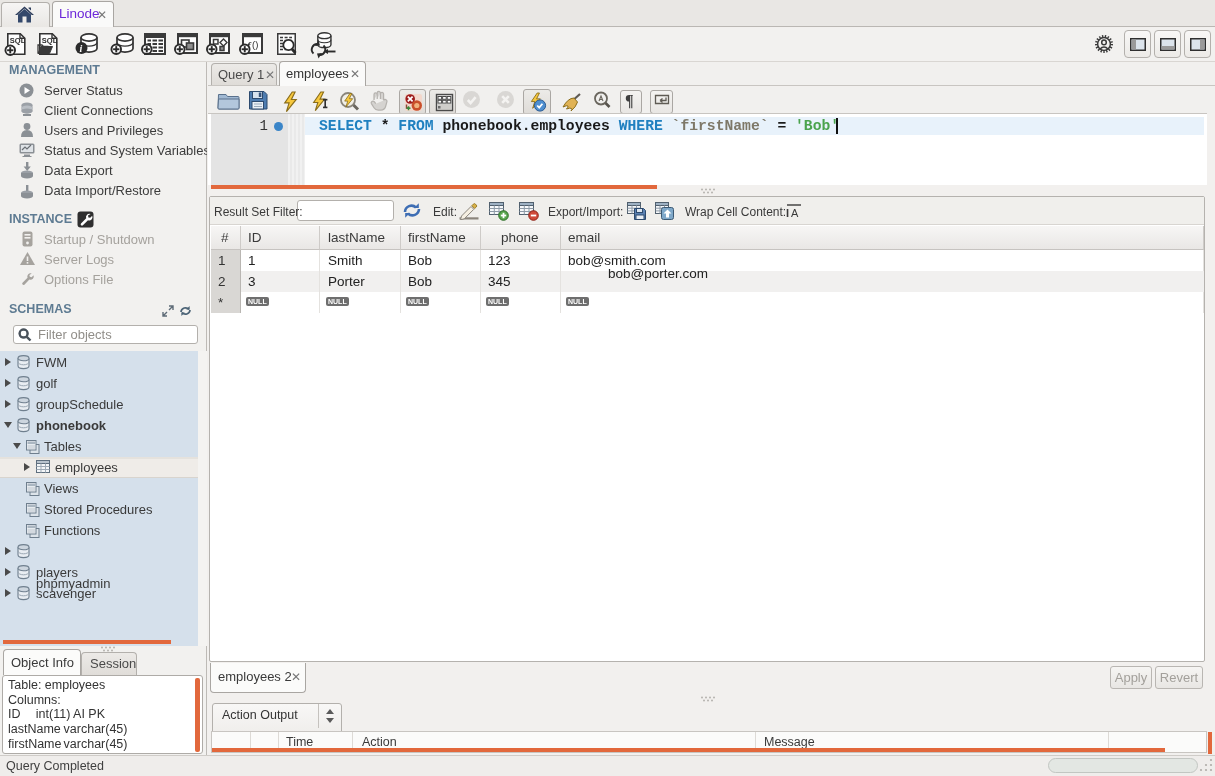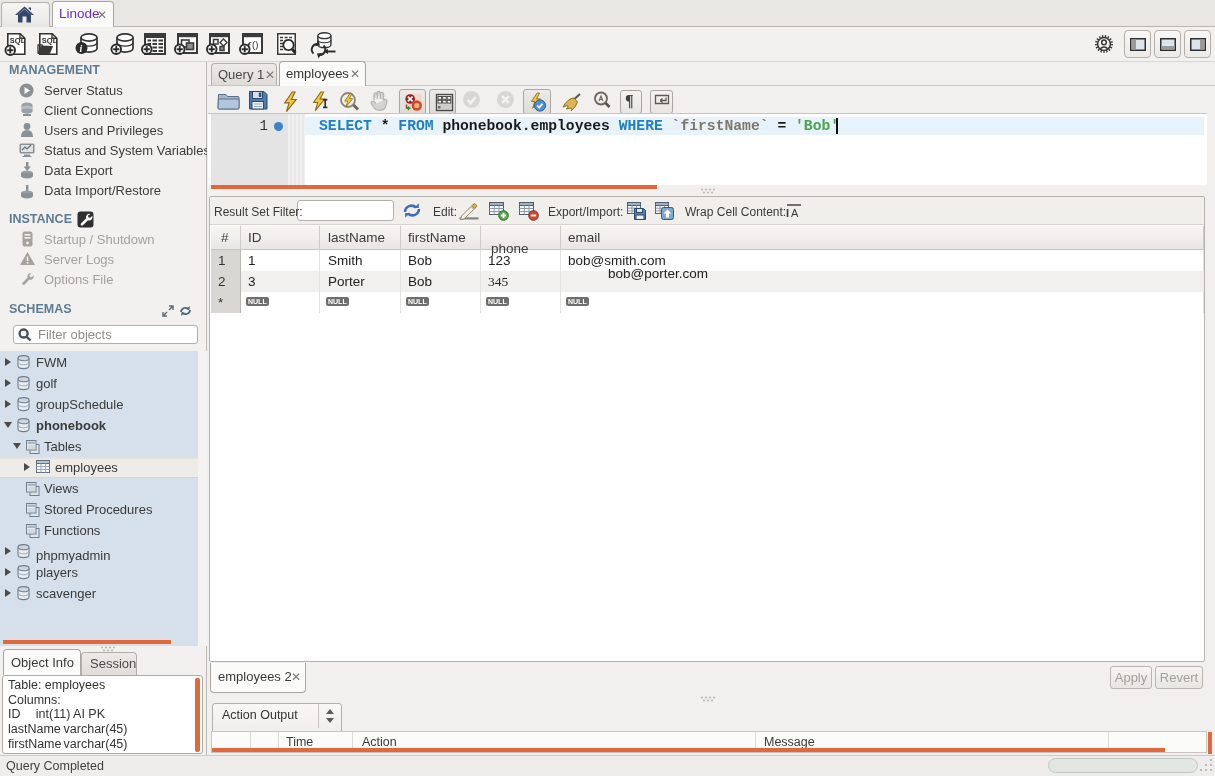--- a/index.html
+++ b/index.html
@@ -374,21 +374,21 @@
 </svg>
 <div class="trow" style="left:36px;top:355px;">FWM</div>
 <div class="trow" style="left:36px;top:376px;">golf</div>
 <div class="trow" style="left:36px;top:397px;">groupSchedule</div>
 <div class="trow" style="left:36px;top:418px;font-weight:bold;">phonebook</div>
 <div class="trow" style="left:44px;top:439px;">Tables</div>
 <div class="trow" style="left:55px;top:460px;">employees</div>
 <div class="trow" style="left:44px;top:481px;">Views</div>
 <div class="trow" style="left:44px;top:502px;">Stored Procedures</div>
 <div class="trow" style="left:44px;top:523px;">Functions</div>
-<div class="trow" style="left:36px;top:548px;">phpmyadmin</div>
+<div class="trow" style="left:36px;top:576px;">phpmyadmin</div>
 <div class="trow" style="left:36px;top:565px;">players</div>
 <div class="trow" style="left:36px;top:586px;">scavenger</div>
 <div class="abs" id="treehscroll" style="left:3px;top:640px;width:168px;height:4px;background:#e2683c;"></div>
 
 <div class="abs" id="objinfotab">
     <span style="position:absolute;left:7px;top:5px;">Object Info</span>
   </div>
 <div class="abs" id="sesstab">
     <span style="position:absolute;left:8px;top:3px;color:#4a4a4a;">Session</span>
   </div>
@@ -610,21 +610,21 @@
 <div class="gh" style="left:241px;width:79px;">
     <span style="position:absolute;left:7px;top:4px;">ID</span>
   </div>
 <div class="gh" style="left:320px;width:81px;">
     <span style="position:absolute;left:8px;top:4px;">lastName</span>
   </div>
 <div class="gh" style="left:401px;width:80px;text-align:right;">
     <span style="position:absolute;left:7px;top:4px;">firstName</span>
   </div>
 <div class="gh" style="left:481px;width:80px;">
-    <span style="position:absolute;left:10px;top:4px;margin-top:11px;">phone</span>
+    <span style="position:absolute;left:20px;top:4px;">phone</span>
   </div>
 <div class="gh" style="left:561px;width:643px;">
     <span style="position:absolute;left:7px;top:4px;">email</span>
   </div>
 
 <div class="gc rowhdr" style="left:211px;top:250px;width:30px;">
     <span style="position:absolute;left:7px;top:3px;">1</span>
   </div>
 <div class="gc" style="left:241px;top:250px;width:79px;">
     <span style="position:absolute;left:7px;top:3px;">1</span>
@@ -648,21 +648,21 @@
 <div class="gc" style="left:241px;top:271px;width:79px;">
     <span style="position:absolute;left:7px;top:3px;">3</span>
   </div>
 <div class="gc" style="left:320px;top:271px;width:81px;">
     <span style="position:absolute;left:8px;top:3px;">Porter</span>
   </div>
 <div class="gc" style="left:401px;top:271px;width:80px;">
     <span style="position:absolute;left:7px;top:3px;">Bob</span>
   </div>
 <div class="gc" style="left:481px;top:271px;width:80px;">
-    <span style="position:absolute;left:7px;top:3px;font-family:Liberation Serif, serif;">345</span>
+    <span style="position:absolute;left:7px;top:3px;">345</span>
   </div>
 <div class="gc" style="left:561px;top:263px;width:643px;margin-left:40px;">
     <span style="position:absolute;left:7px;top:3px;">bob@porter.com</span>
   </div>
 <div class="gc rowhdr" style="left:211px;top:292px;width:30px;">
     <span style="position:absolute;left:7px;top:3px;">*</span>
   </div>
 <div class="gc" style="left:241px;top:292px;width:79px;">
     <span class="nullb" style="position:absolute;left:5px;top:5px;">NULL</span>
   </div>

